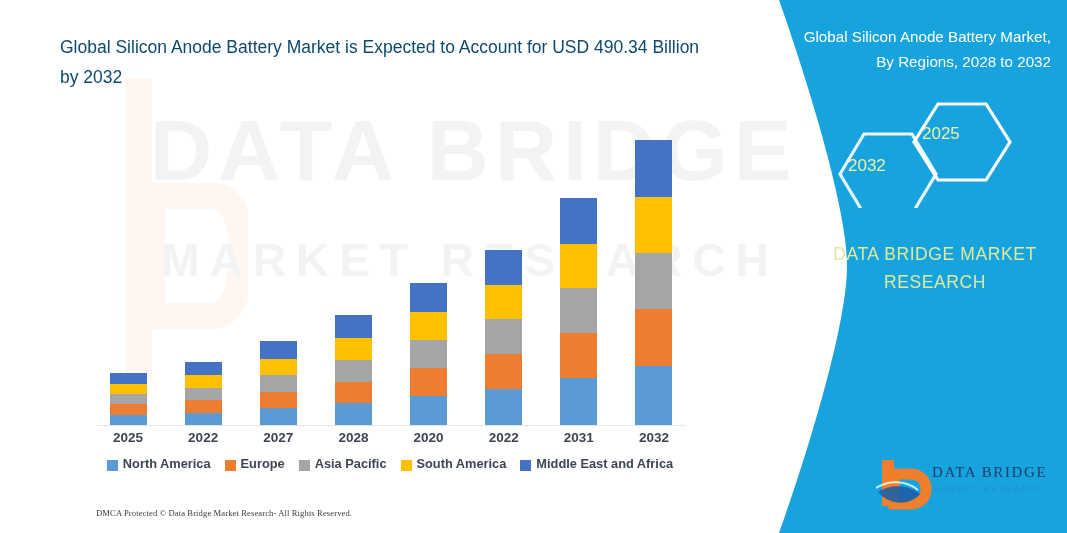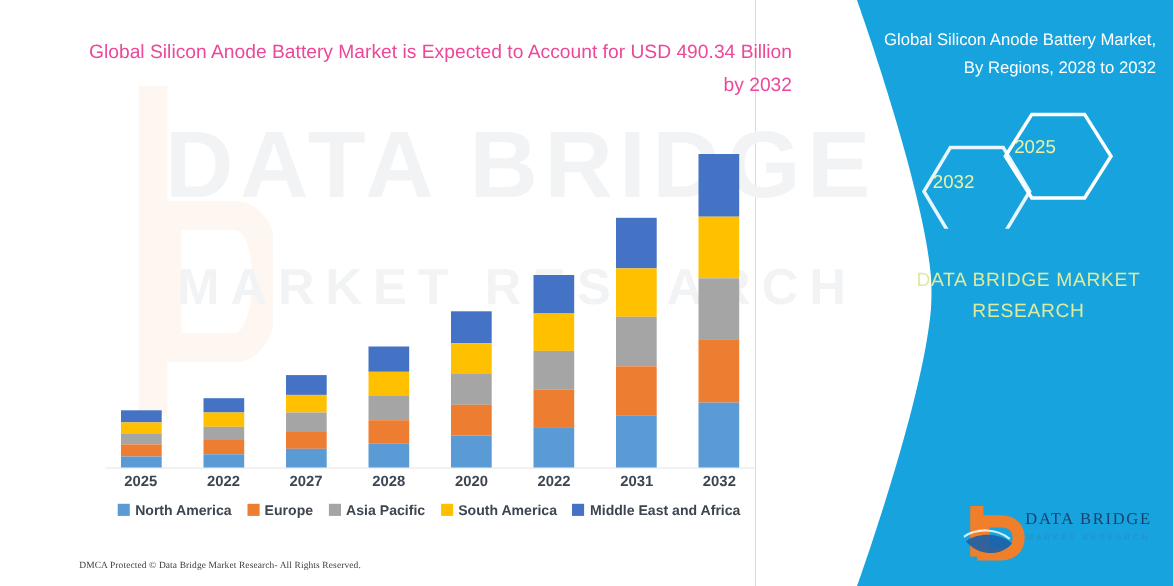--- a/index.html
+++ b/index.html
@@ -60,25 +60,25 @@
     line-height:110px;
     white-space:nowrap;
     user-select:none;
   }
   .wm-text .l2{ font-size:46px; letter-spacing:10px; }
 
   .main-title{
     position:absolute;
     left:60px;top:32px;
     width:660px;
-    text-align:right;
+    text-align:left;
     font-size:17.5px;
     font-weight:400;
     line-height:30px;
-    color:#ec4899;
+    color:#0c4a6e;
     z-index:4;
   }
 
   
   .chart{
     position:absolute;
     left:96px;top:120px;
     width:590px;height:308px;
     z-index:4;
   }
@@ -121,32 +121,32 @@
   .legend{
     position:absolute;
     left:60px;top:456px;
     width:660px;
     display:flex;
     justify-content:center;
     align-items:center;
     gap:14px;
     z-index:4;
   }
-  .legend-item{ display:flex;align-items:center;gap:5px; }
+  .legend-item{ display:flex;align-items:flex-end;gap:5px; }
   .legend-swatch{ width:11px;height:11px;display:inline-block; }
   .legend-label{ font-size:12.8px;font-weight:700;color:#3d4550;white-space:nowrap; }
 
   .footer{
     position:absolute;
     left:0;top:508px;
     width:720px;
     z-index:4;
     display:flex;
     justify-content:space-between;
-    padding:0 72px;
+    padding:0 96px;
     box-sizing:border-box;
     font-family:"Liberation Serif", serif;
     font-size:8.6px;
     color:#3c3c3c;
     letter-spacing:.1px;
   }
 
   
   .rp-title{
     position:absolute;

